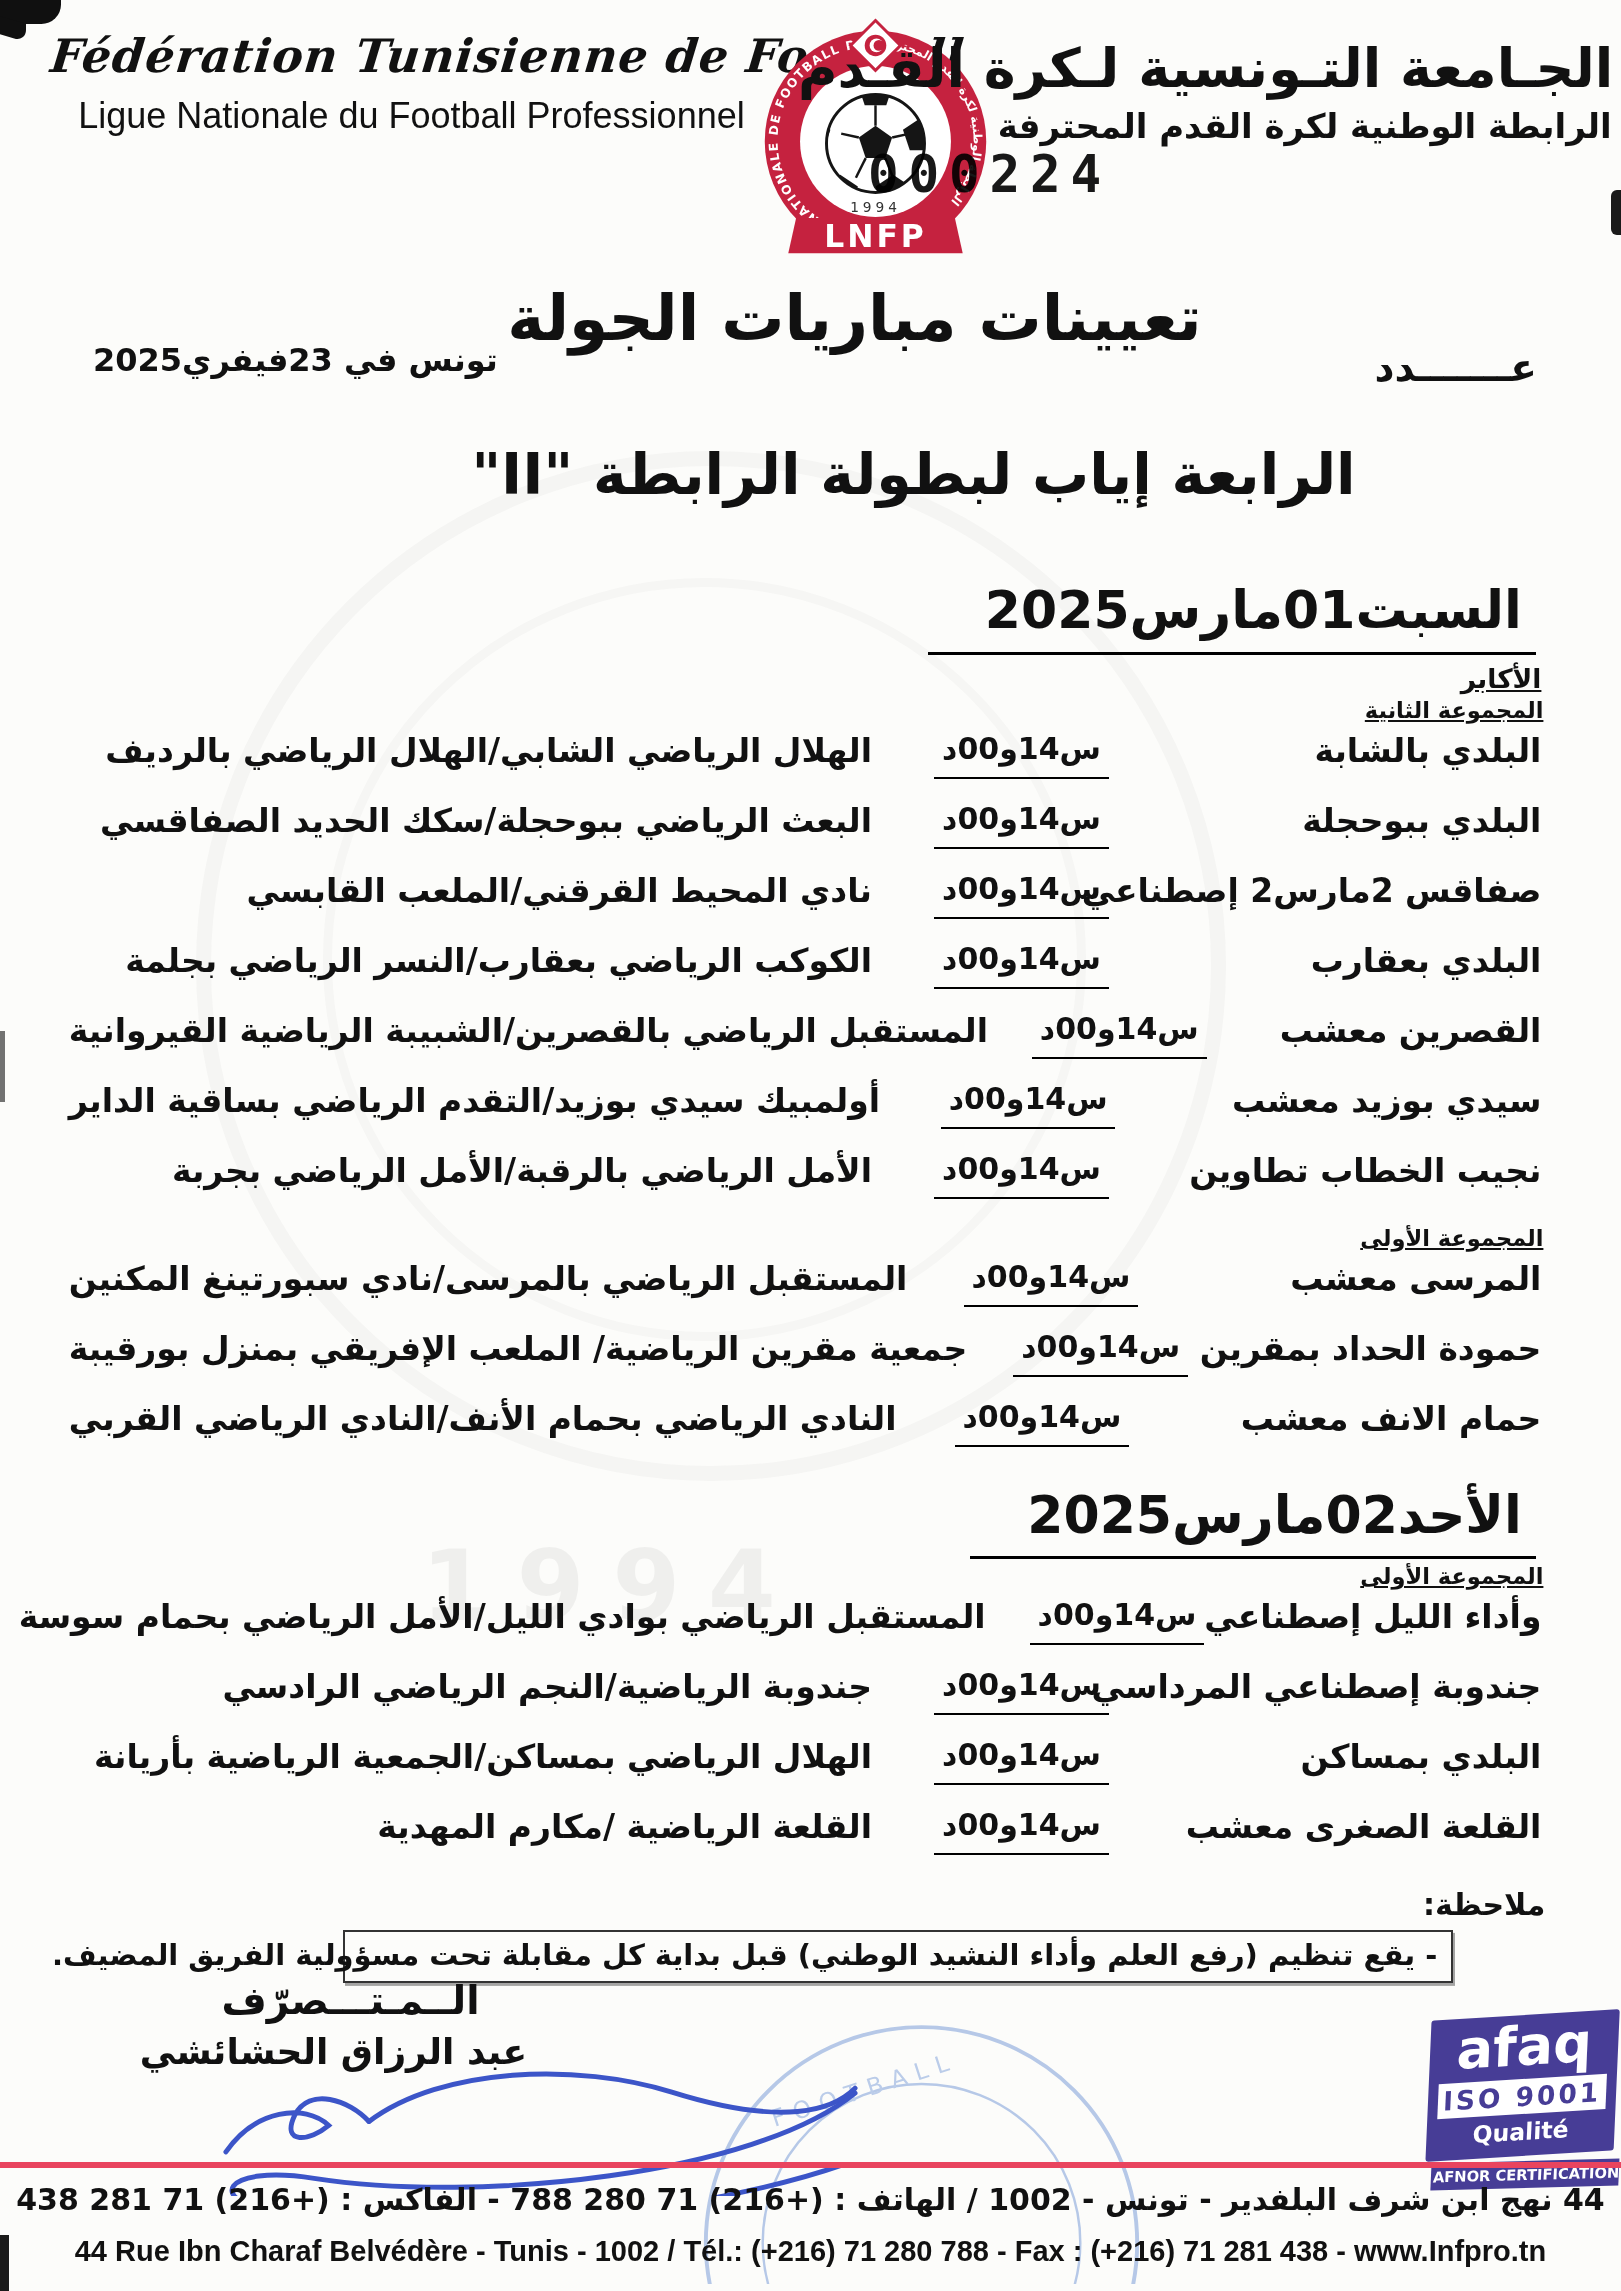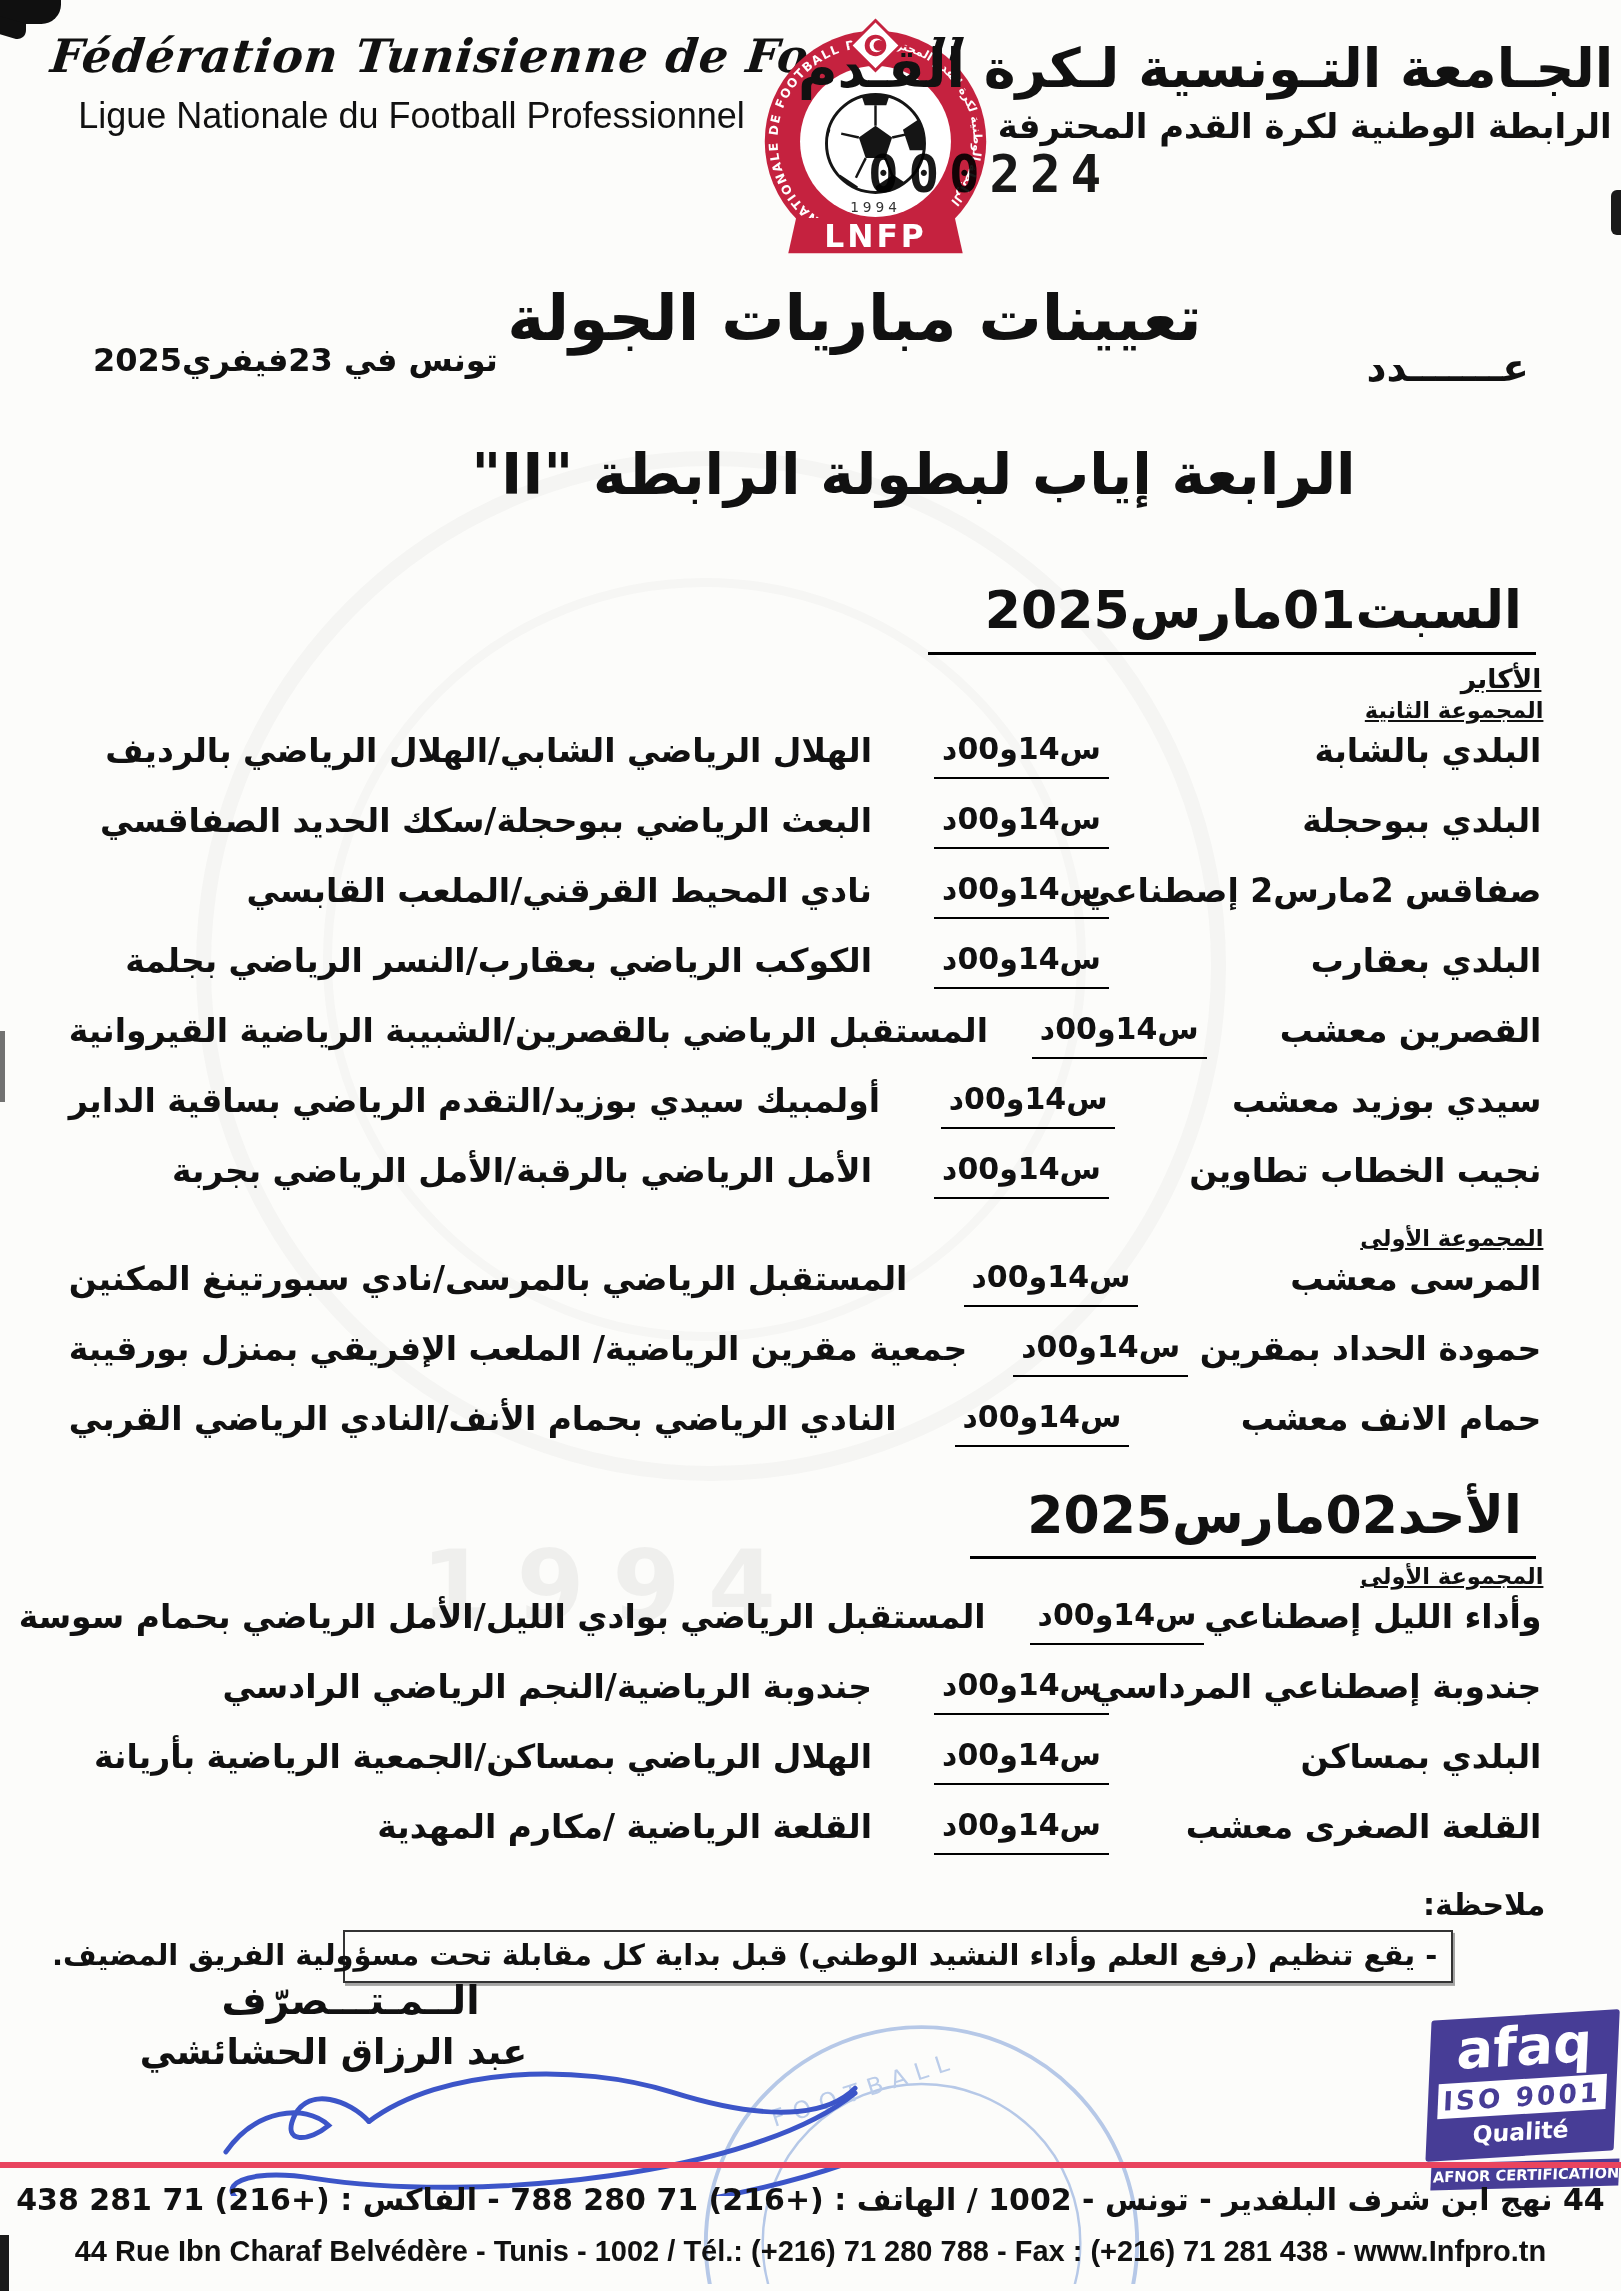--- a/index.html
+++ b/index.html
@@ -12,21 +12,21 @@
        transform:skewX(-6deg);letter-spacing:1px;white-space:nowrap;}
   .fr2{font-family:"Liberation Sans",sans-serif;font-size:36px;margin-top:11.8px;white-space:nowrap;}
   .ar-header{position:absolute;top:38px;right:7.8px;width:617px;text-align:center;direction:rtl;}
   .ar1{font-size:54px;font-weight:bold;line-height:1.15;white-space:nowrap;}
   .ar2{font-size:34px;font-weight:bold;margin-top:5.9px;white-space:nowrap;}
   .logo-wrap{position:absolute;left:753px;top:15.7px;width:245px;height:247px;}
   .stamp-number{position:absolute;top:145px;left:868px;font-family:"DejaVu Sans Mono",monospace;
        font-weight:bold;font-size:51px;color:#000000;letter-spacing:9.8px;opacity:.9;}
 
   
-  .adad{position:absolute;top:345px;right:92px;font-size:39px;font-weight:bold;direction:rtl;}
+  .adad{position:absolute;top:345px;right:84px;font-size:39px;font-weight:bold;direction:rtl;}
   .main-title{position:absolute;top:282px;left:0;width:100%;text-align:center;font-size:63px;
        font-weight:bold;direction:rtl;transform:translateX(44px);}
   .date-place{position:absolute;top:341px;left:93px;font-size:32px;font-weight:bold;direction:rtl;}
   .subtitle{position:absolute;top:441px;left:0;width:100%;text-align:center;font-size:57px;
        font-weight:bold;direction:rtl;transform:translateX(103px);}
 
   
   .content{position:absolute;top:580px;left:59px;width:1504px;direction:rtl;}
   .day-head-wrap{text-align:right;padding-right:27.4px;margin-bottom:3.9px;}
   .day-head{display:inline-block;font-size:52px;font-weight:bold;border-bottom:3.9px solid #000;

